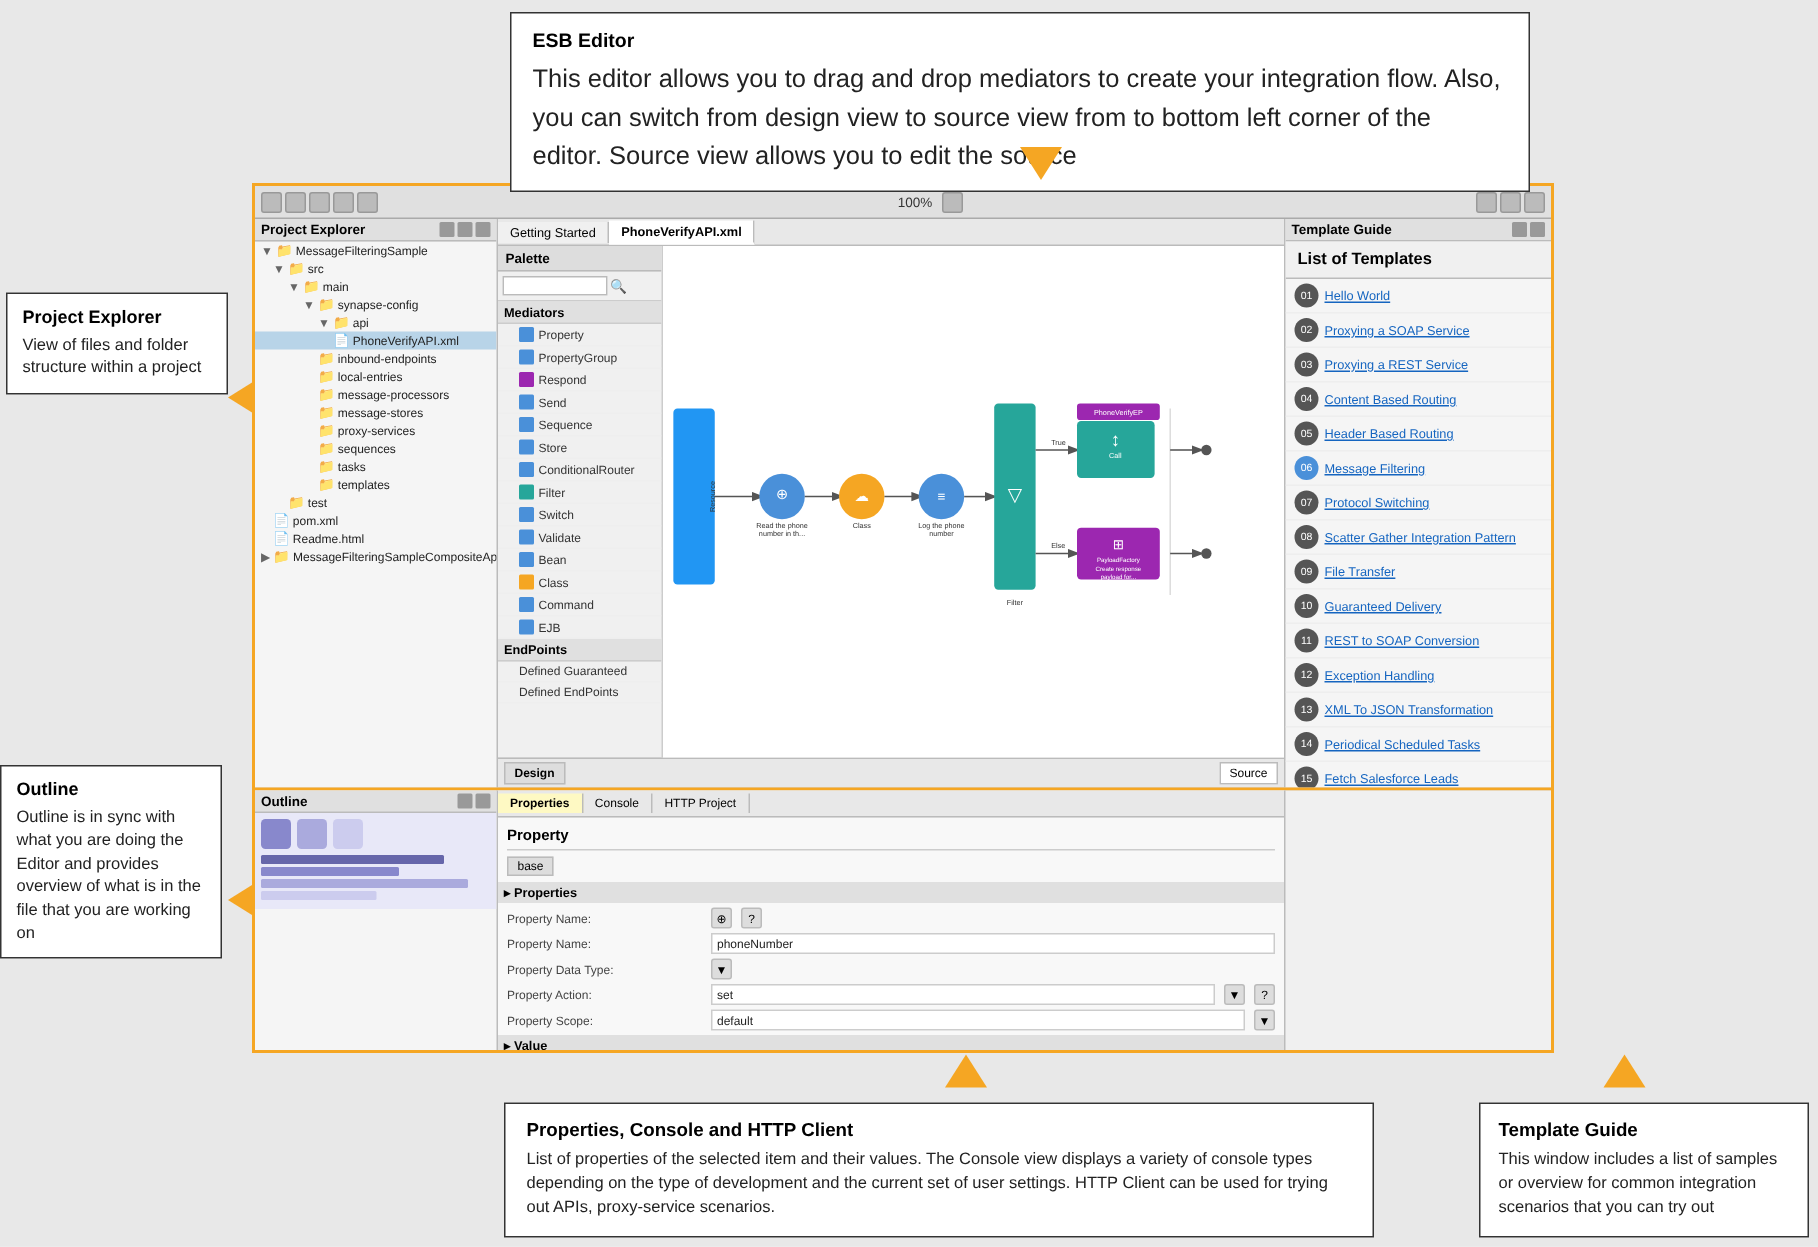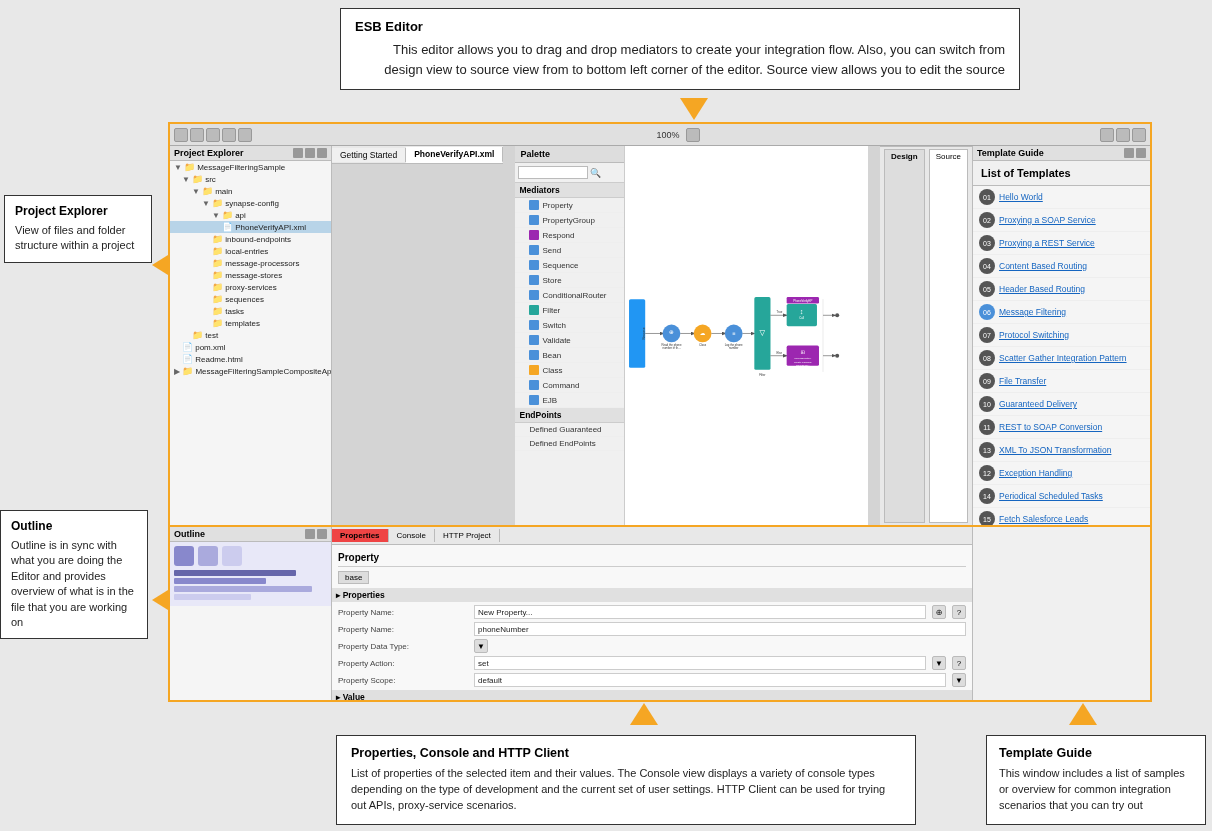--- a/index.html
+++ b/index.html
@@ -30,24 +30,23 @@
       border: 1.5px solid #333;
       padding: 10px 14px;
       z-index: 10;
     }
     .tooltip-esb .tooltip-title {
       font-weight: bold;
       font-size: 13px;
       margin-bottom: 6px;
     }
     .tooltip-esb .tooltip-body {
-      font-size: 13px;
+      font-size: 17px;
       line-height: 1.5;
       color: #222;
-      text-align: right;
     }
 
     
     .arrow-esb-down {
       position: absolute;
       top: 98px;
       left: 680px;
       width: 0;
       height: 0;
       border-left: 14px solid transparent;
@@ -167,21 +166,21 @@
       border-right: 14px solid transparent;
       border-bottom: 22px solid #f5a623;
       z-index: 10;
     }
 
     
     .ide-window {
       position: absolute;
       top: 122px;
       left: 168px;
-      width: 984px;
+      width: 868px;
       height: 580px;
       background: #d4d4d4;
       border: 2px solid #f5a623;
     }
 
     
     .ide-toolbar {
       height: 22px;
       background: #e0e0e0;
       border-bottom: 1px solid #aaa;
@@ -248,23 +247,22 @@
     .tree-indent-3 { padding-left: 32px; }
     .tree-indent-4 { padding-left: 42px; }
     .folder-icon { color: #f5a623; font-size: 9px; }
     .file-icon { color: #4a90d9; font-size: 9px; }
     .xml-icon { color: #e06c0a; font-size: 9px; }
 
     
     .panel-center {
       flex: 1;
       display: flex;
-      flex-direction: row;
+      flex-direction: column;
       overflow: hidden;
-      gap: 12px;
     }
     .tab-bar {
       display: flex;
       align-items: center;
       background: #e8e8e8;
       border-bottom: 1px solid #bbb;
       height: 18px;
     }
     .tab-item {
       font-size: 8.5px;
@@ -415,21 +413,21 @@
       border-bottom: 1px solid #bbb;
       height: 18px;
       align-items: center;
     }
     .props-tab {
       font-size: 8px;
       padding: 2px 8px;
       border-right: 1px solid #bbb;
       cursor: pointer;
     }
-    .props-tab.active { background: #ef4444; font-weight: bold; }
+    .props-tab.active { background: #fef9c3; font-weight: bold; }
     .props-content {
       padding: 4px 6px;
       font-size: 8.5px;
     }
     .props-header {
       font-weight: bold;
       font-size: 10px;
       padding: 3px 0;
       border-bottom: 1px solid #ccc;
       margin-bottom: 4px;
@@ -868,26 +866,26 @@
             </div>
             <div class="template-list-item">
               <div class="template-num">10</div>
               <span class="template-link">Guaranteed Delivery</span>
             </div>
             <div class="template-list-item">
               <div class="template-num">11</div>
               <span class="template-link">REST to SOAP Conversion</span>
             </div>
             <div class="template-list-item">
+              <div class="template-num">12</div>
+              <span class="template-link">Exception Handling</span>
+            </div>
+            <div class="template-list-item">
               <div class="template-num">13</div>
               <span class="template-link">XML To JSON Transformation</span>
-            </div>
-            <div class="template-list-item">
-              <div class="template-num">12</div>
-              <span class="template-link">Exception Handling</span>
             </div>
             <div class="template-list-item">
               <div class="template-num">14</div>
               <span class="template-link">Periodical Scheduled Tasks</span>
             </div>
             <div class="template-list-item">
               <div class="template-num">15</div>
               <span class="template-link">Fetch Salesforce Leads</span>
             </div>
 
@@ -928,21 +926,20 @@
                 Property
               </div>
 
               <div style="display:flex; gap:4px; margin-bottom:4px;">
                 <div style="font-size:8px; background:#ddd; padding:1px 6px; border:1px solid #bbb; cursor:pointer;">base</div>
               </div>
 
               <div class="props-section-header">▸ Properties</div>
               <div class="props-row">
                 <span class="props-label">Property Name:</span>
-                <input class="props-value" type="text" value="New Property..." style="">
                 <div class="props-icon-btn">⊕</div>
                 <div class="props-icon-btn">?</div>
               </div>
               <div class="props-row">
                 <span class="props-label">Property Name:</span>
                 <input class="props-value" type="text" value="phoneNumber" style="">
               </div>
               <div class="props-row">
                 <span class="props-label">Property Data Type:</span>
                 <div class="props-icon-btn">▼</div>

